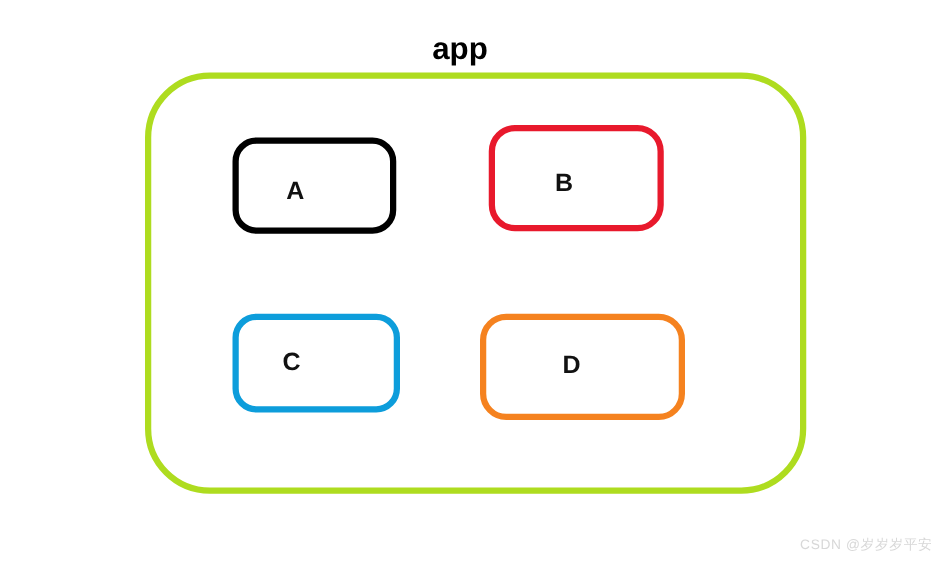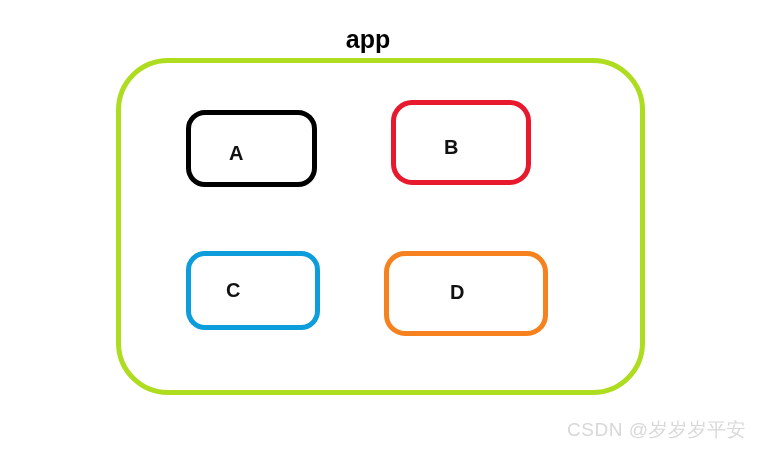--- a/index.html
+++ b/index.html
@@ -117,21 +117,21 @@
   #label-d {
     left: 450px;
     top: 281px;
   }
 
   
   #watermark {
     position: absolute;
     right: 14px;
     bottom: 10px;
-    font-size: 19px;
+    font-size: 11px;
     color: #d8d8d8;
     white-space: nowrap;
     letter-spacing: 0.5px;
     user-select: none;
   }
 </style>
 </head>
 <body>
 
 <div id="canvas" style="background: rgb(255, 255, 255);">

